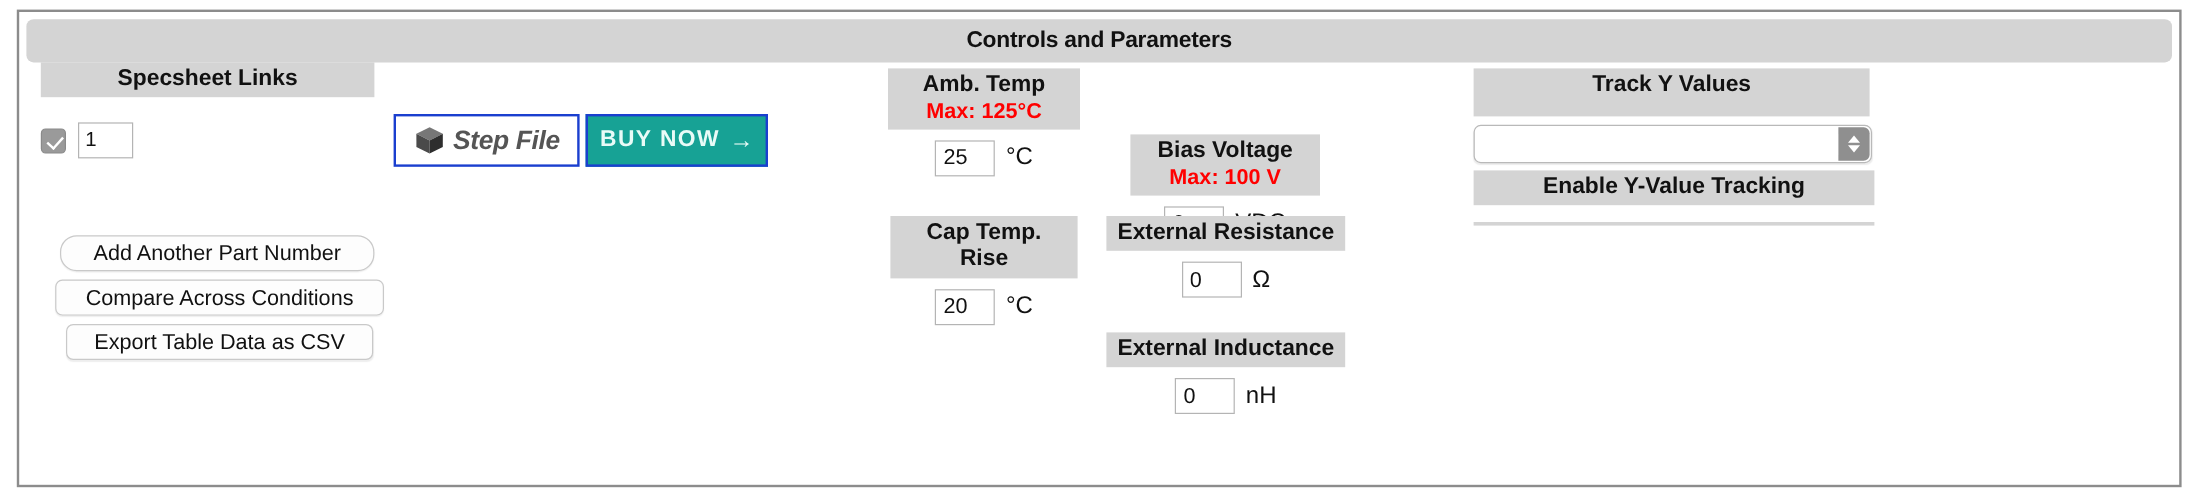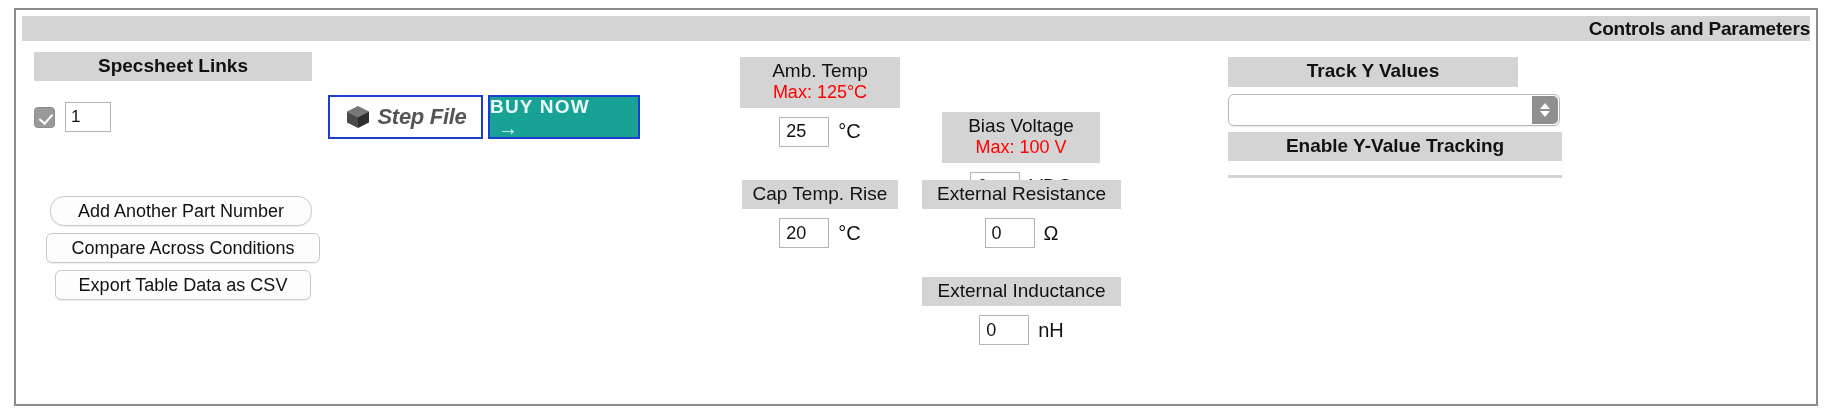--- a/index.html
+++ b/index.html
@@ -31,26 +31,27 @@
     background: #ffffff;
     box-sizing: border-box;
   }
 
   
   .title-bar {
     position: absolute;
     left: 6px;
     top: 6px;
     width: 1788px;
-    height: 25px;
+    height: 36px;
     background: #d4d4d4;
     display: flex;
     align-items: center;
-    justify-content: flex-end;
-    box-sizing: border-box;
+    justify-content: center;
+    box-sizing: border-box;
+    border-radius: 6px;
   }
   .title-bar .title-text {
     font-size: 19px;
     font-weight: bold;
     color: #111111;
     letter-spacing: -0.2px;
   }
 
   
   .hdr {
@@ -160,25 +161,24 @@
   
   .buy-btn {
     position: absolute;
     left: 464px;
     top: 43px;
     width: 152px;
     height: 44px;
     border: 2px solid #1a3fcf;
     background: #17a295;
     display: flex;
-    align-items: flex-start;
+    align-items: center;
     justify-content: center;
     box-sizing: border-box;
     cursor: pointer;
-    flex-direction: column;
   }
   .buy-btn .buy-label {
     font-size: 19px;
     font-weight: bold;
     color: #e9fbf7;
     letter-spacing: 1.2px;
   }
   .buy-btn .arrow {
     margin-left: 8px;
     font-size: 20px;
@@ -209,21 +209,21 @@
   #btn-comp  { left: 22px;  top: 181px; width: 274px; }
   #btn-csv   { left: 31px;  top: 218px; width: 256px; }
 
   
   .param {
     position: absolute;
   }
   .param .p-hdr {
     background: #d4d4d4;
     text-align: center;
-    font-weight: normal;
+    font-weight: bold;
     color: #111111;
     padding: 3px 8px 4px 8px;
     box-sizing: border-box;
     font-size: 19px;
     line-height: 1.18;
   }
   .param .p-hdr .maxline {
     color: #ff0000;
     display: block;
     font-size: 18px;
@@ -261,22 +261,22 @@
   #param-ind   { left: 906px;  top: 267px; width: 199px; }
 
   
   .col-track {
     position: absolute;
     left: 1212px;
     top: 47px;
     width: 334px;
   }
   .track-hdr {
-    width: 290px;
-    padding: 4px 0 6px 0;
+    width: 330px;
+    padding: 4px 0 16px 0;
     font-size: 19px;
   }
   .select-wrap {
     position: relative;
     margin-top: 7px;
     width: 332px;
     height: 32px;
     background: #ffffff;
     border: 1px solid #b9b9b9;
     border-radius: 6px;

